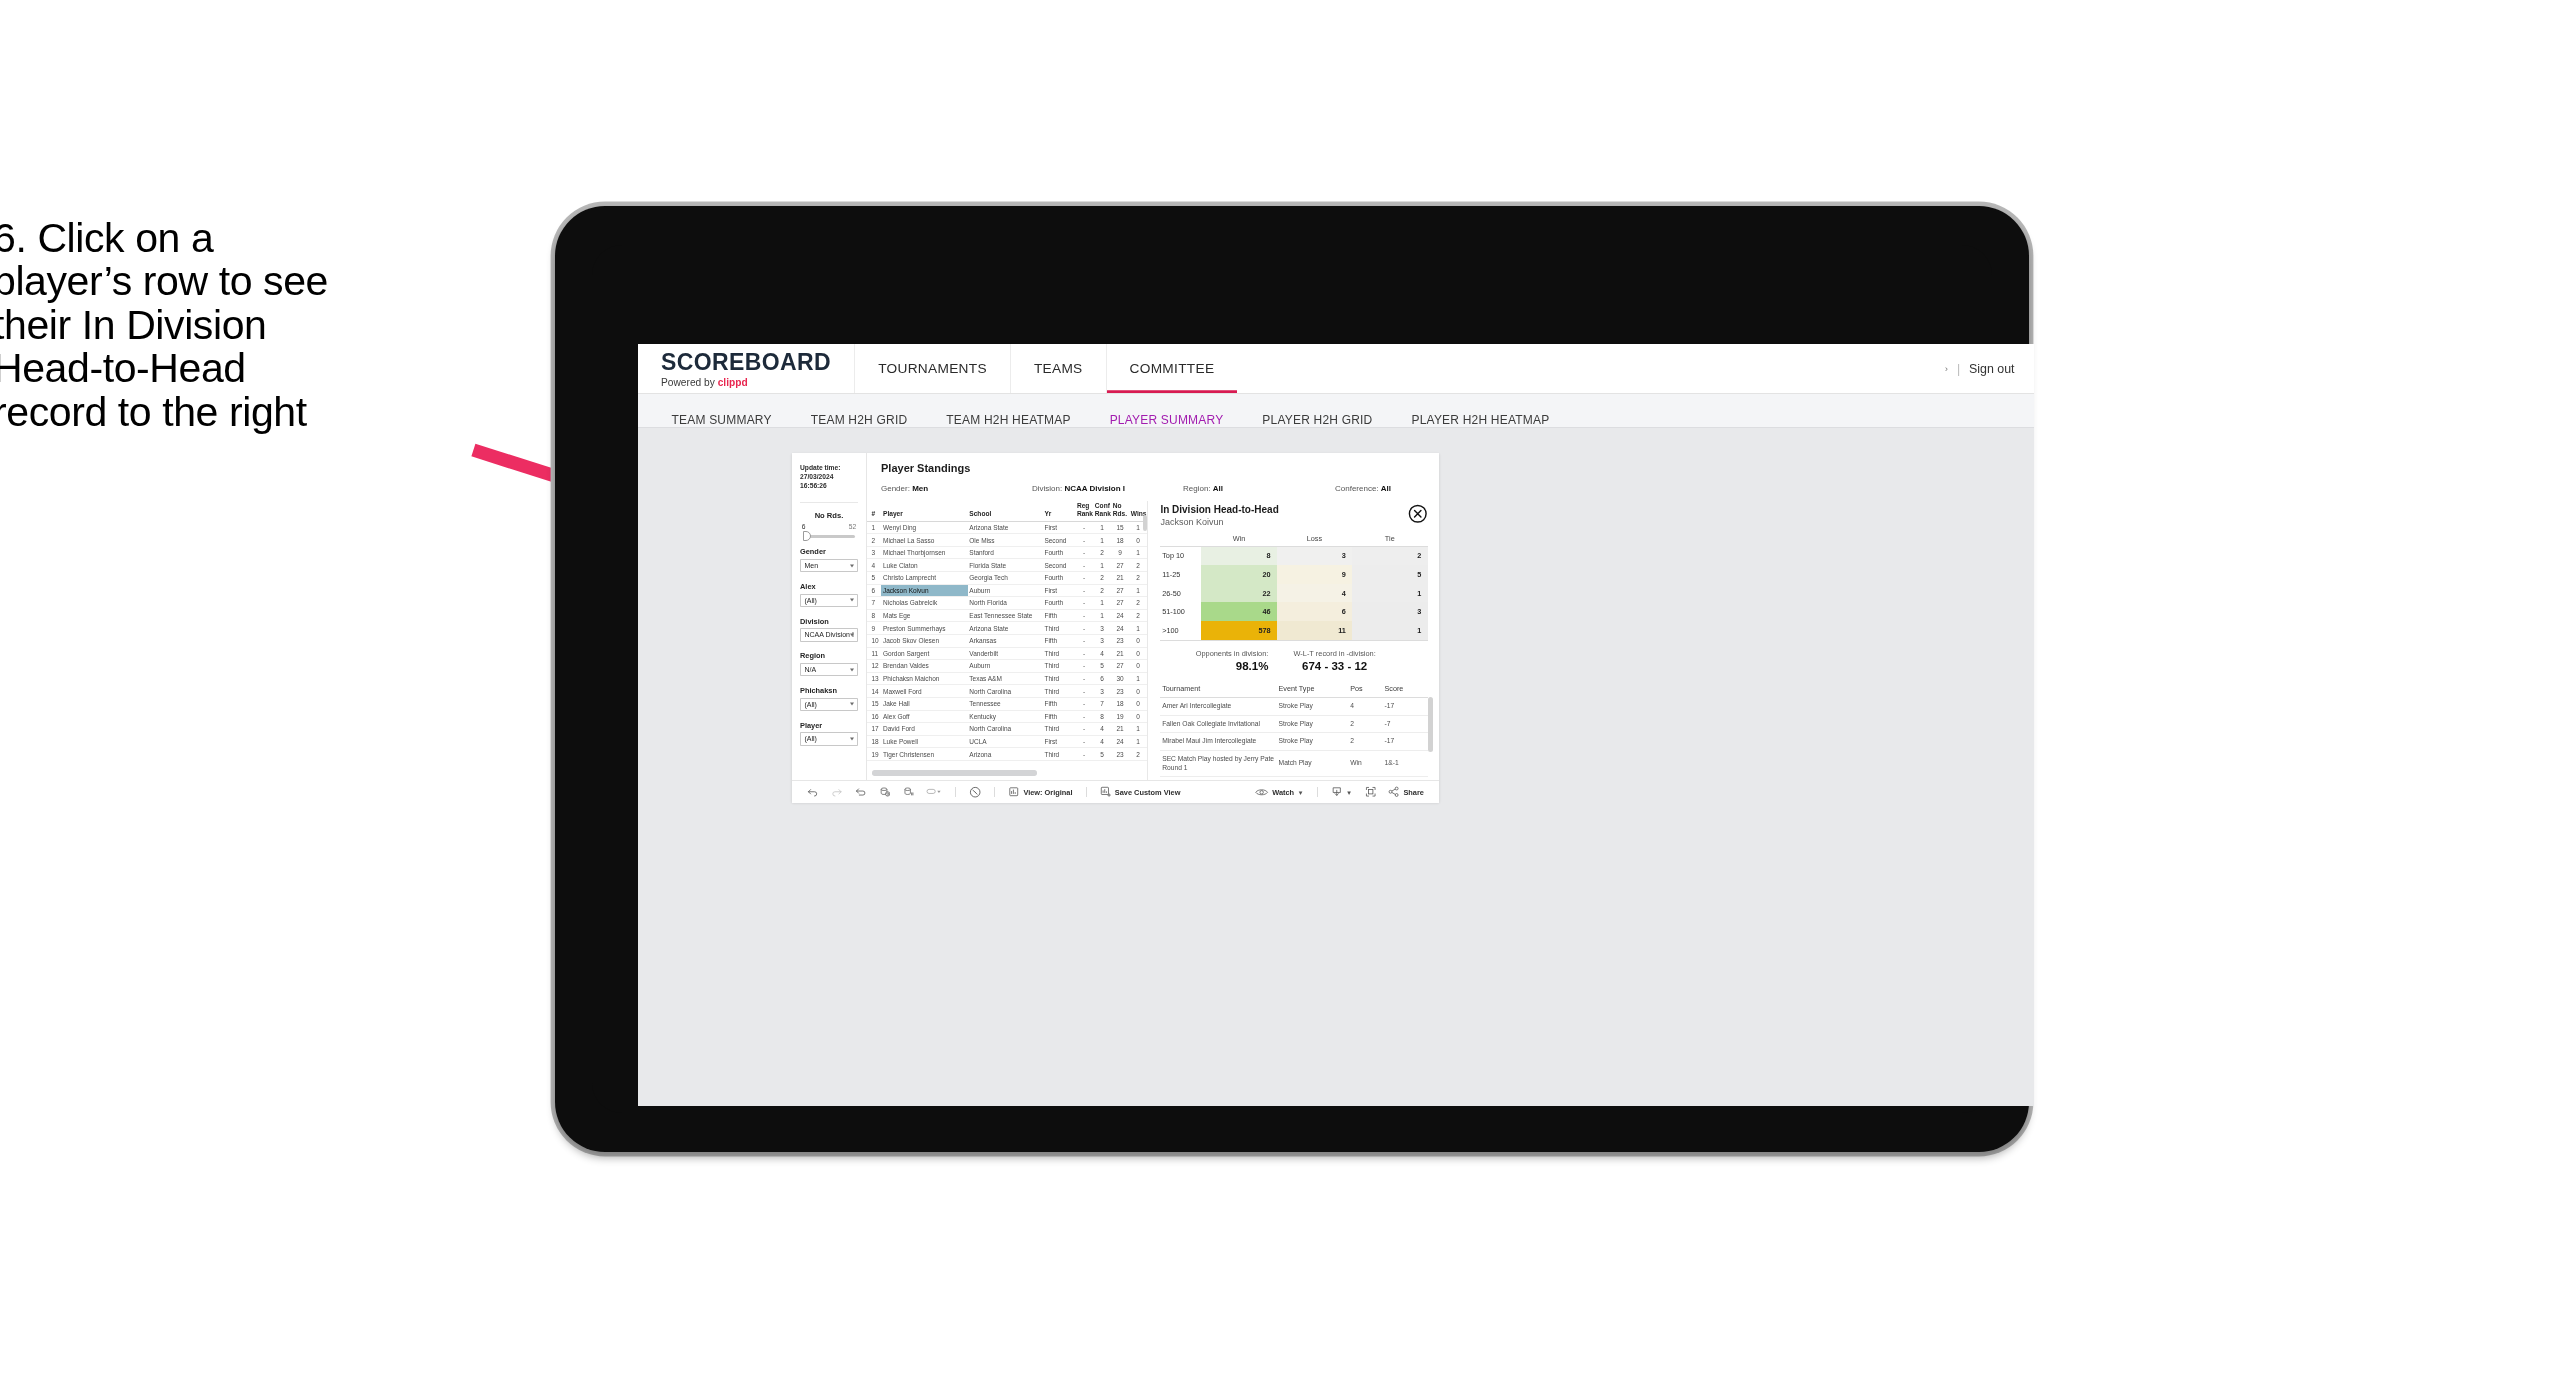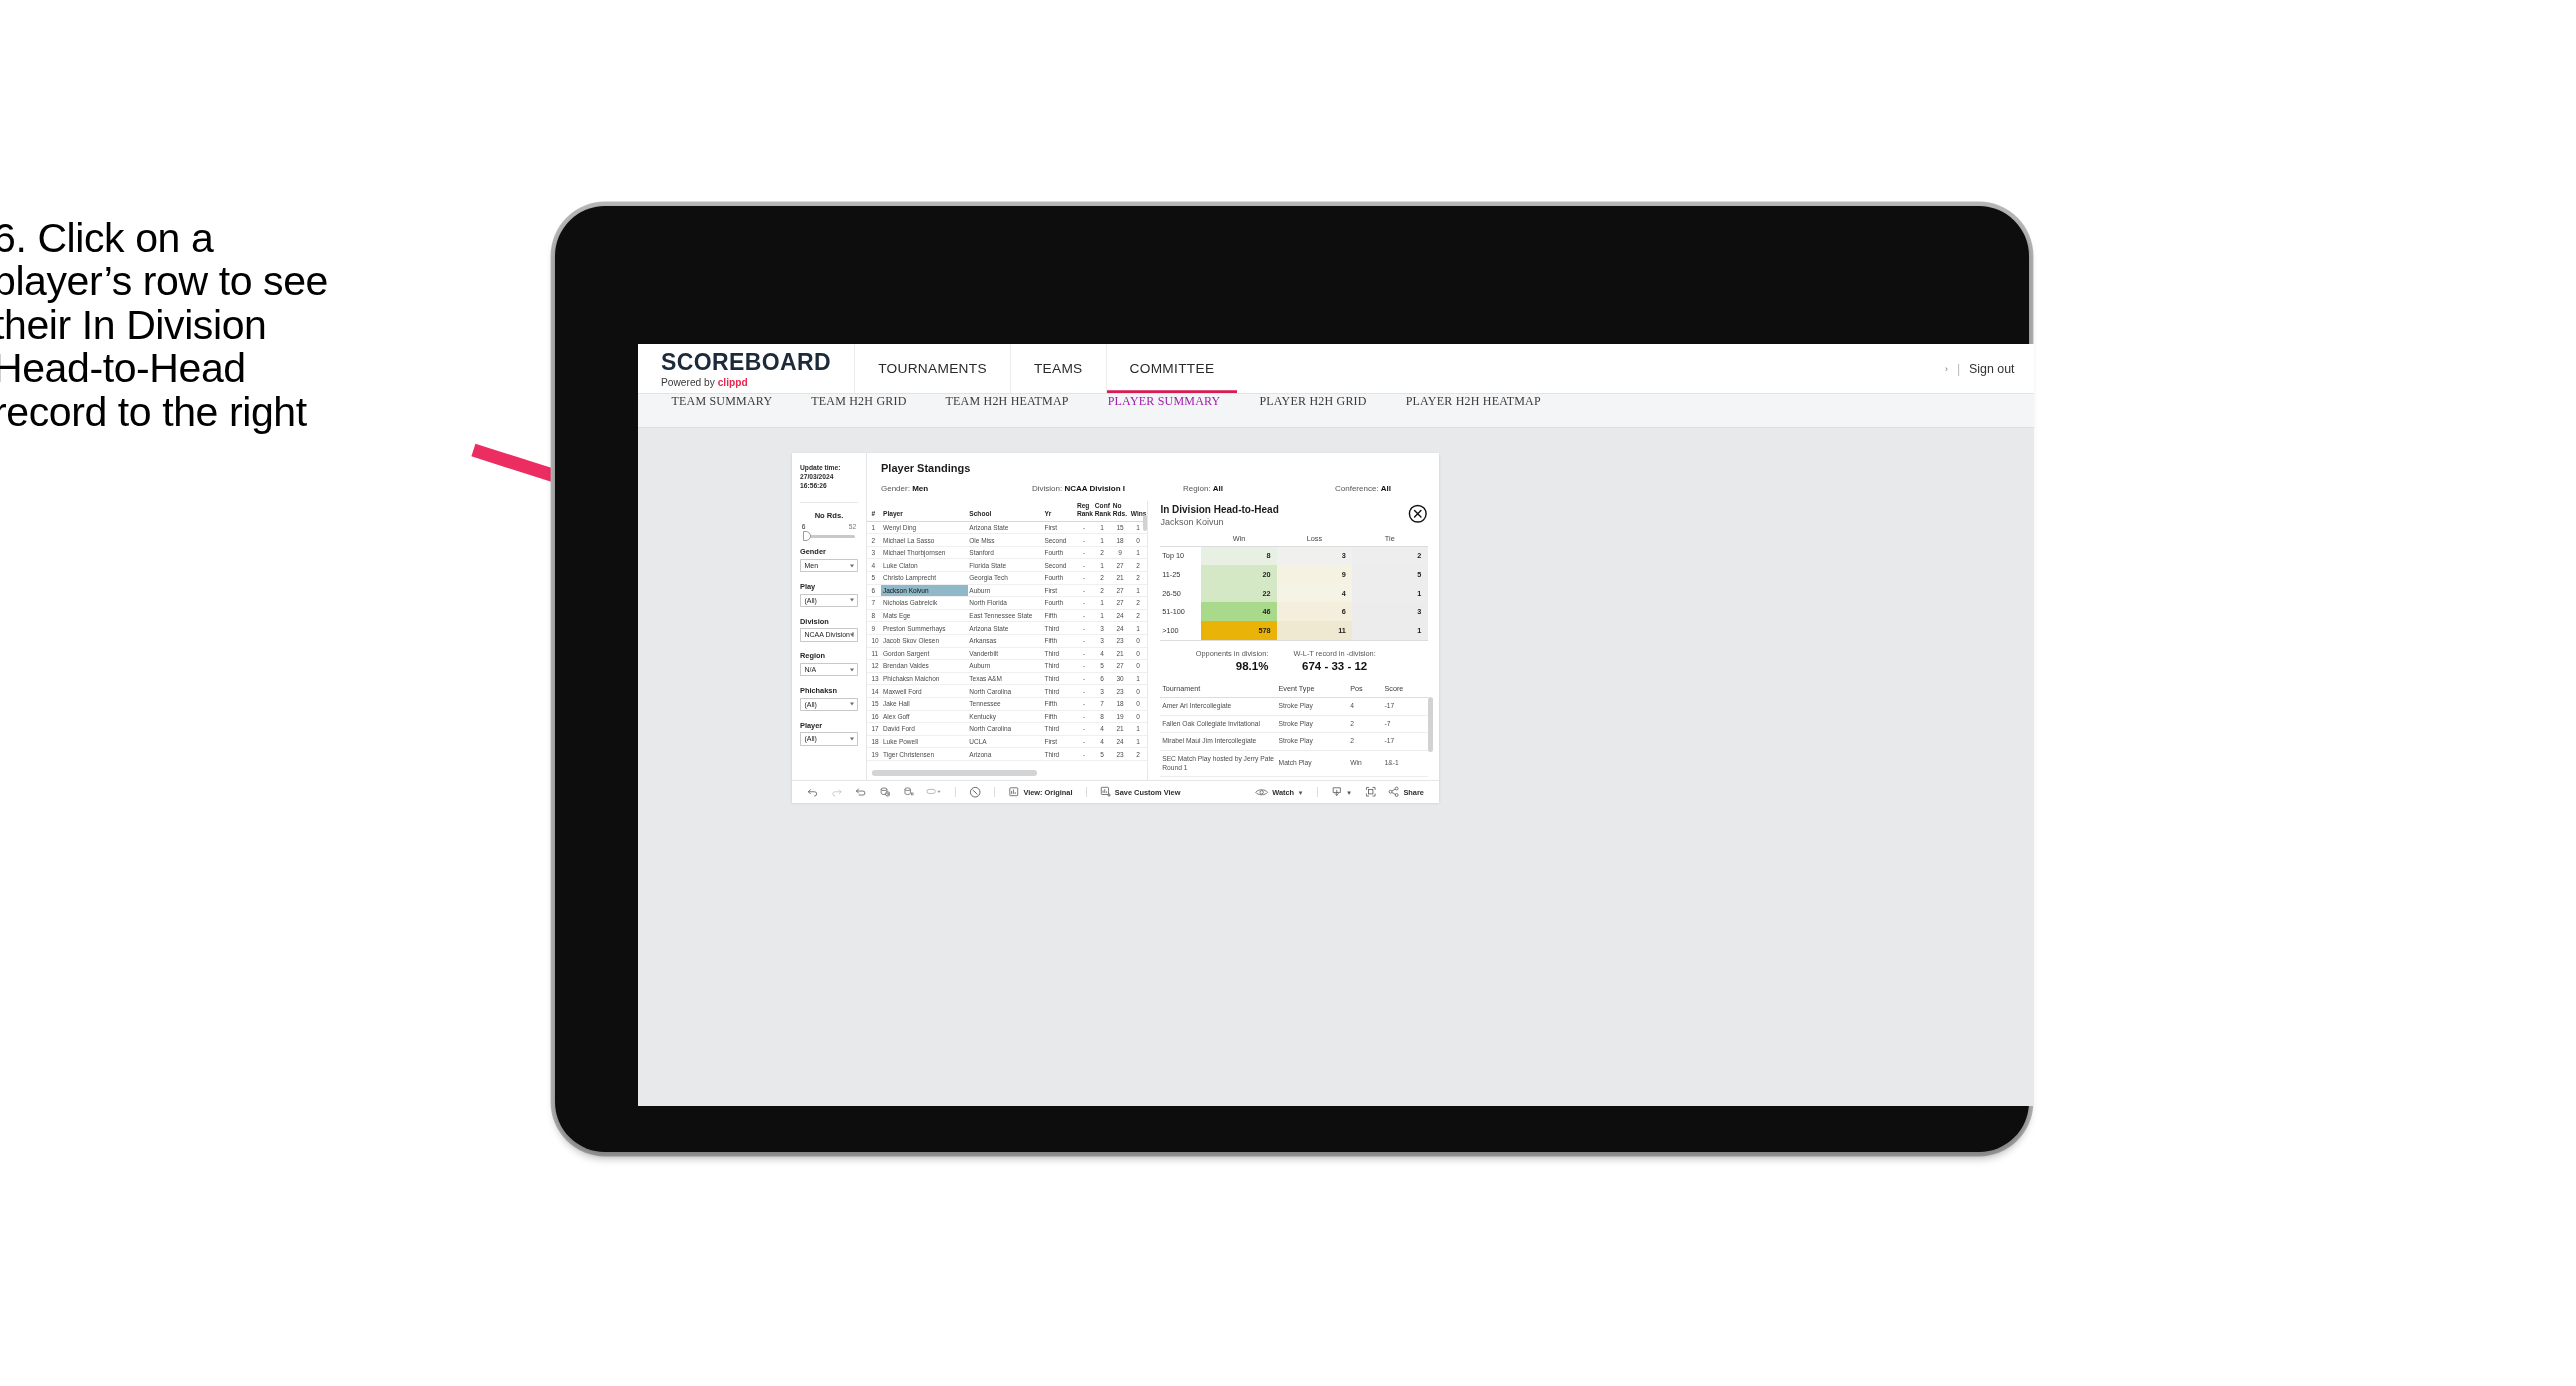--- a/index.html
+++ b/index.html
@@ -82,24 +82,23 @@
     padding-right: 19.5px; gap: 8.9px;
     font-size: 12.4px; color: #333;
   }
   .header-right .sep { color: #bbb; }
   .header-right .caret { font-size: 9.7px; color: #777; }
   .signout { cursor: pointer; }
 
   
   .subnav {
     height: 34px; background: #f4f5f7;
-    display: flex; align-items: flex-start;
+    display: flex; align-items: flex-end;
     border-bottom: 0.9px solid #dcdde0;
     padding-left: 14px;
-    font-family: Liberation Serif, serif;
   }
   .subnav .tab {
     font-size: 12px; color: #3b3b3b; padding: 0 19.5px;
     letter-spacing: 0.2px; cursor: pointer;
   }
   .subnav .tab.active { color: #a21caf; }
 
   
   .canvas { position: relative; width: 100%; height: calc(100% - 83px); background: #e8e9eb; }
   .sheet {
@@ -340,21 +339,21 @@
 
                 <div class="filt-block">
                   <div class="filt-label">Gender</div>
                   <div class="select">
                     <span>Men</span>
                     <span class="dd"></span>
                   </div>
                 </div>
 
                 <div class="filt-block">
-                  <div class="filt-label">Play</div>
+                  <div class="filt-label">Alex</div>
                   <div class="select">
                     <span>(All)</span>
                     <span class="dd"></span>
                   </div>
                 </div>
 
                 <div class="filt-block">
                   <div class="filt-label">Division</div>
                   <div class="select">
                     <span>NCAA Division I</span>

